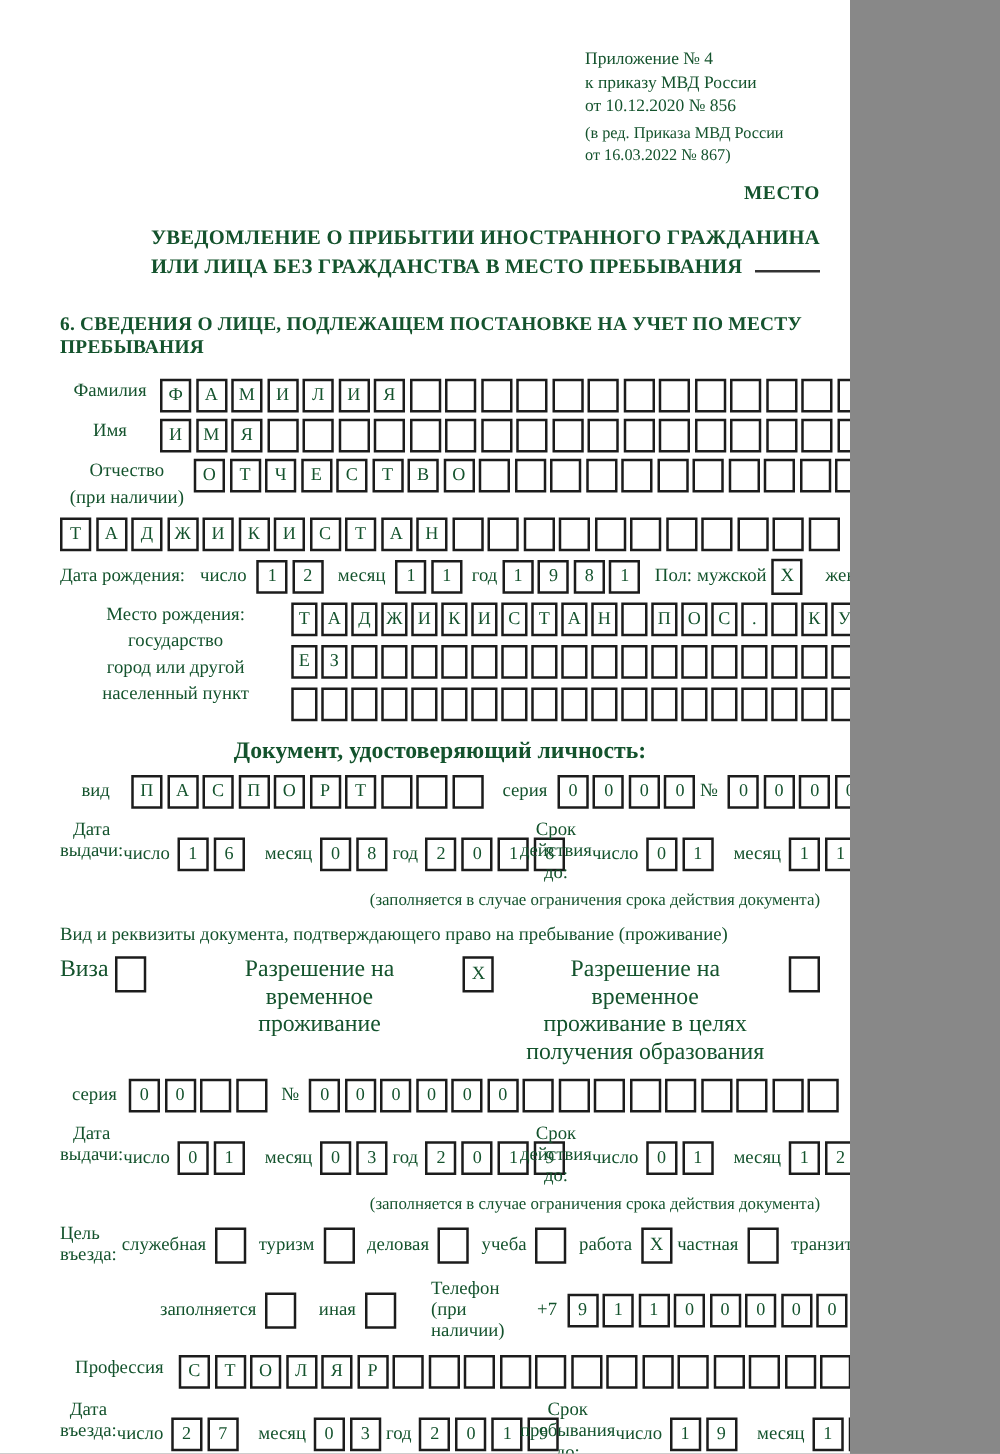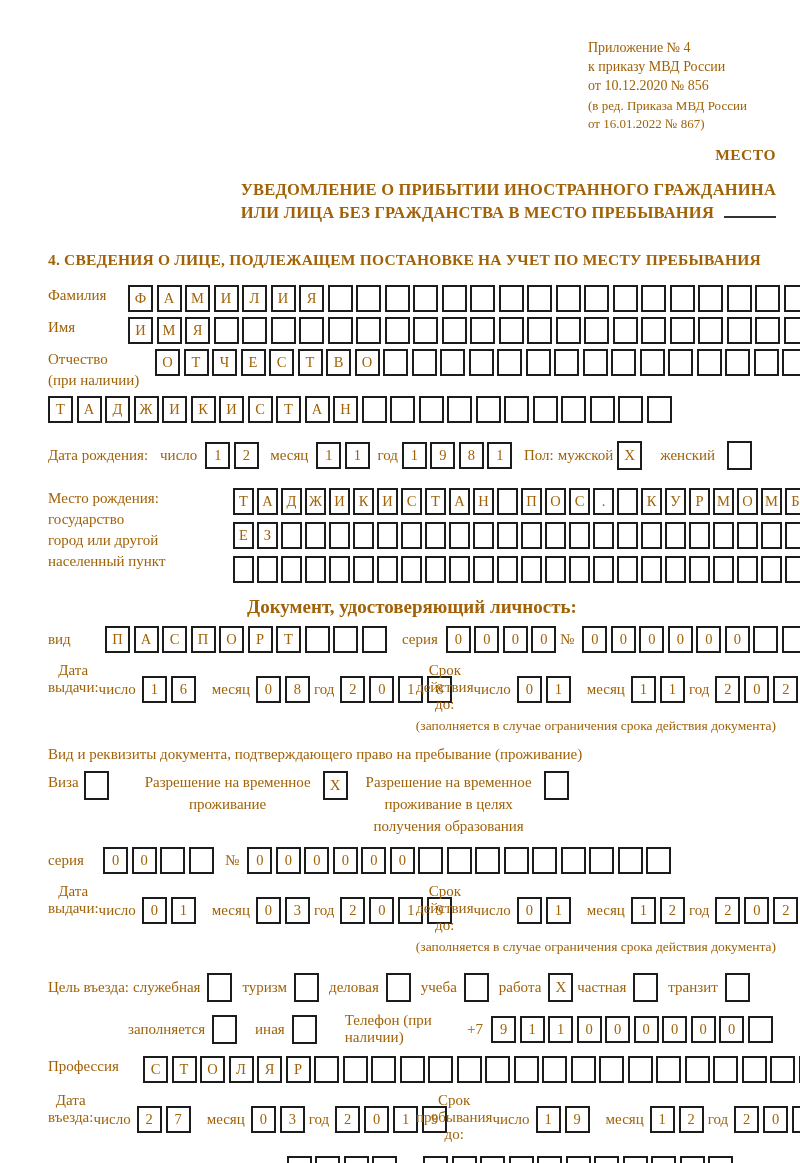--- a/index.html
+++ b/index.html
@@ -1,28 +1,28 @@
 <!DOCTYPE html>
 <html><head>
 <meta charset="utf-8">
 <style>
   html,body{margin:0;padding:0;background:#888;}
   .page{
-    width:800px;height:1163px;box-sizing:border-box;background:#ffffff;
-    font-family:"Liberation Serif","DejaVu Serif",serif;color:#a16207;
+    width:680px;height:1163px;box-sizing:border-box;background:#ffffff;
+    font-family:"Liberation Serif","DejaVu Serif",serif;color:#14532d;
     padding:38px 24px 32px 48px;position:relative;overflow:hidden;
   }
   .hdr-block{width:188px;margin-left:auto;font-size:14px;line-height:19px;}
   .hdr-block .sub{font-size:13px;line-height:18px;margin-top:2px;}
   .forma{width:188px;margin-left:auto;text-align:right;font-weight:bold;font-size:15.5px;margin-top:13px;letter-spacing:.5px;}
   .title{ text-align:right;font-weight:bold;font-size:16.5px;line-height:23px;margin-top:14px;letter-spacing:.2px;}
   .blank-line{display:inline-block;width:52px;border-bottom:2px solid #333;height:14px;vertical-align:baseline;margin-left:10px;}
   .section-h{font-weight:bold;font-size:15.5px;margin-top:27px;margin-bottom:16px;letter-spacing:.2px;}
   .row{display:flex;align-items:flex-start;margin-bottom:5px;}
-  .lbl{font-size:15px;line-height:21px;flex-shrink:0;}
+  .lbl{font-size:15px;line-height:21px;flex-shrink:0;text-align:center;}
   .boxes{display:flex;flex-wrap:nowrap;}
   .box{
     display:inline-flex;align-items:center;justify-content:center;flex-shrink:0;
     width:21px;height:23px;border:2px solid #1c1c1c;margin-right:3.5px;
     font-size:14.5px;line-height:1;
   }
   .tight .box{width:17px;margin-right:3px;}
   .checkbox{
     display:inline-flex;align-items:center;justify-content:center;flex-shrink:0;
     width:21px;height:25px;border:2px solid #1c1c1c;font-size:15px;
@@ -34,49 +34,49 @@
   .dates{display:flex;margin-top:9px;margin-bottom:2px;}
   .dgroup{display:flex;flex-direction:row;}
   .dhead{font-size:15px;text-align:center;margin-bottom:3px;}
   .dline{display:flex;align-items:center;font-size:15px;}
   .dline .dlbl{margin-right:6px;}
   .dline .box{margin-right:4px;}
   .note{font-size:13.5px;text-align:right;margin:1px 0 8px 0;}
   .plain{font-size:15px;line-height:25px;}
   .opts{display:flex;align-items:flex-start;margin-top:4px;margin-bottom:10px;}
   .opt{display:flex;align-items:flex-start;}
-  .opt .olines{font-size:15px;line-height:22px;text-align:center;}
+  .opt .olines{font-size:19px;line-height:22px;text-align:center;}
   .opt .checkbox{margin-left:12px;}
   .inline-opts{display:flex;align-items:center;font-size:15px;}
   .inline-opts .checkbox{margin:0 10px 0 7px;}
   .center-bold{text-align:center;font-weight:bold;font-size:19px;margin:6px 0 8px 0;}
-  .mt6{margin-top:18px;} .mt10{margin-top:10px;}
+  .mt6{margin-top:6px;} .mt10{margin-top:10px;}
 </style>
 </head>
 <body>
 
 <div class="page">
 
   <div class="hdr-block">
     <div>Приложение № 4</div>
     <div>к приказу МВД России</div>
     <div>от 10.12.2020 № 856</div>
     <div class="sub">
       <div>(в ред. Приказа МВД России</div>
-      <div>от 16.01.2022 № 867)</div>
+      <div>от 16.03.2022 № 867)</div>
     </div>
   </div>
   <div class="forma">МЕСТО</div>
 
   <div class="title">
     <div>УВЕДОМЛЕНИЕ О ПРИБЫТИИ ИНОСТРАННОГО ГРАЖДАНИНА</div>
     <div><span>ИЛИ ЛИЦА БЕЗ ГРАЖДАНСТВА В МЕСТО ПРЕБЫВАНИЯ</span><span class="blank-line"></span></div>
   </div>
 
-  <div class="section-h">4. СВЕДЕНИЯ О ЛИЦЕ, ПОДЛЕЖАЩЕМ ПОСТАНОВКЕ НА УЧЕТ ПО МЕСТУ ПРЕБЫВАНИЯ</div>
+  <div class="section-h">6. СВЕДЕНИЯ О ЛИЦЕ, ПОДЛЕЖАЩЕМ ПОСТАНОВКЕ НА УЧЕТ ПО МЕСТУ ПРЕБЫВАНИЯ</div>
 
   <div class="row">
     <span class="lbl" style="width:80px">Фамилия</span>
     <span class="boxes">
         <span class="box">Ф</span>
         <span class="box">А</span>
         <span class="box">М</span>
         <span class="box">И</span>
         <span class="box">Л</span>
         <span class="box">И</span>

